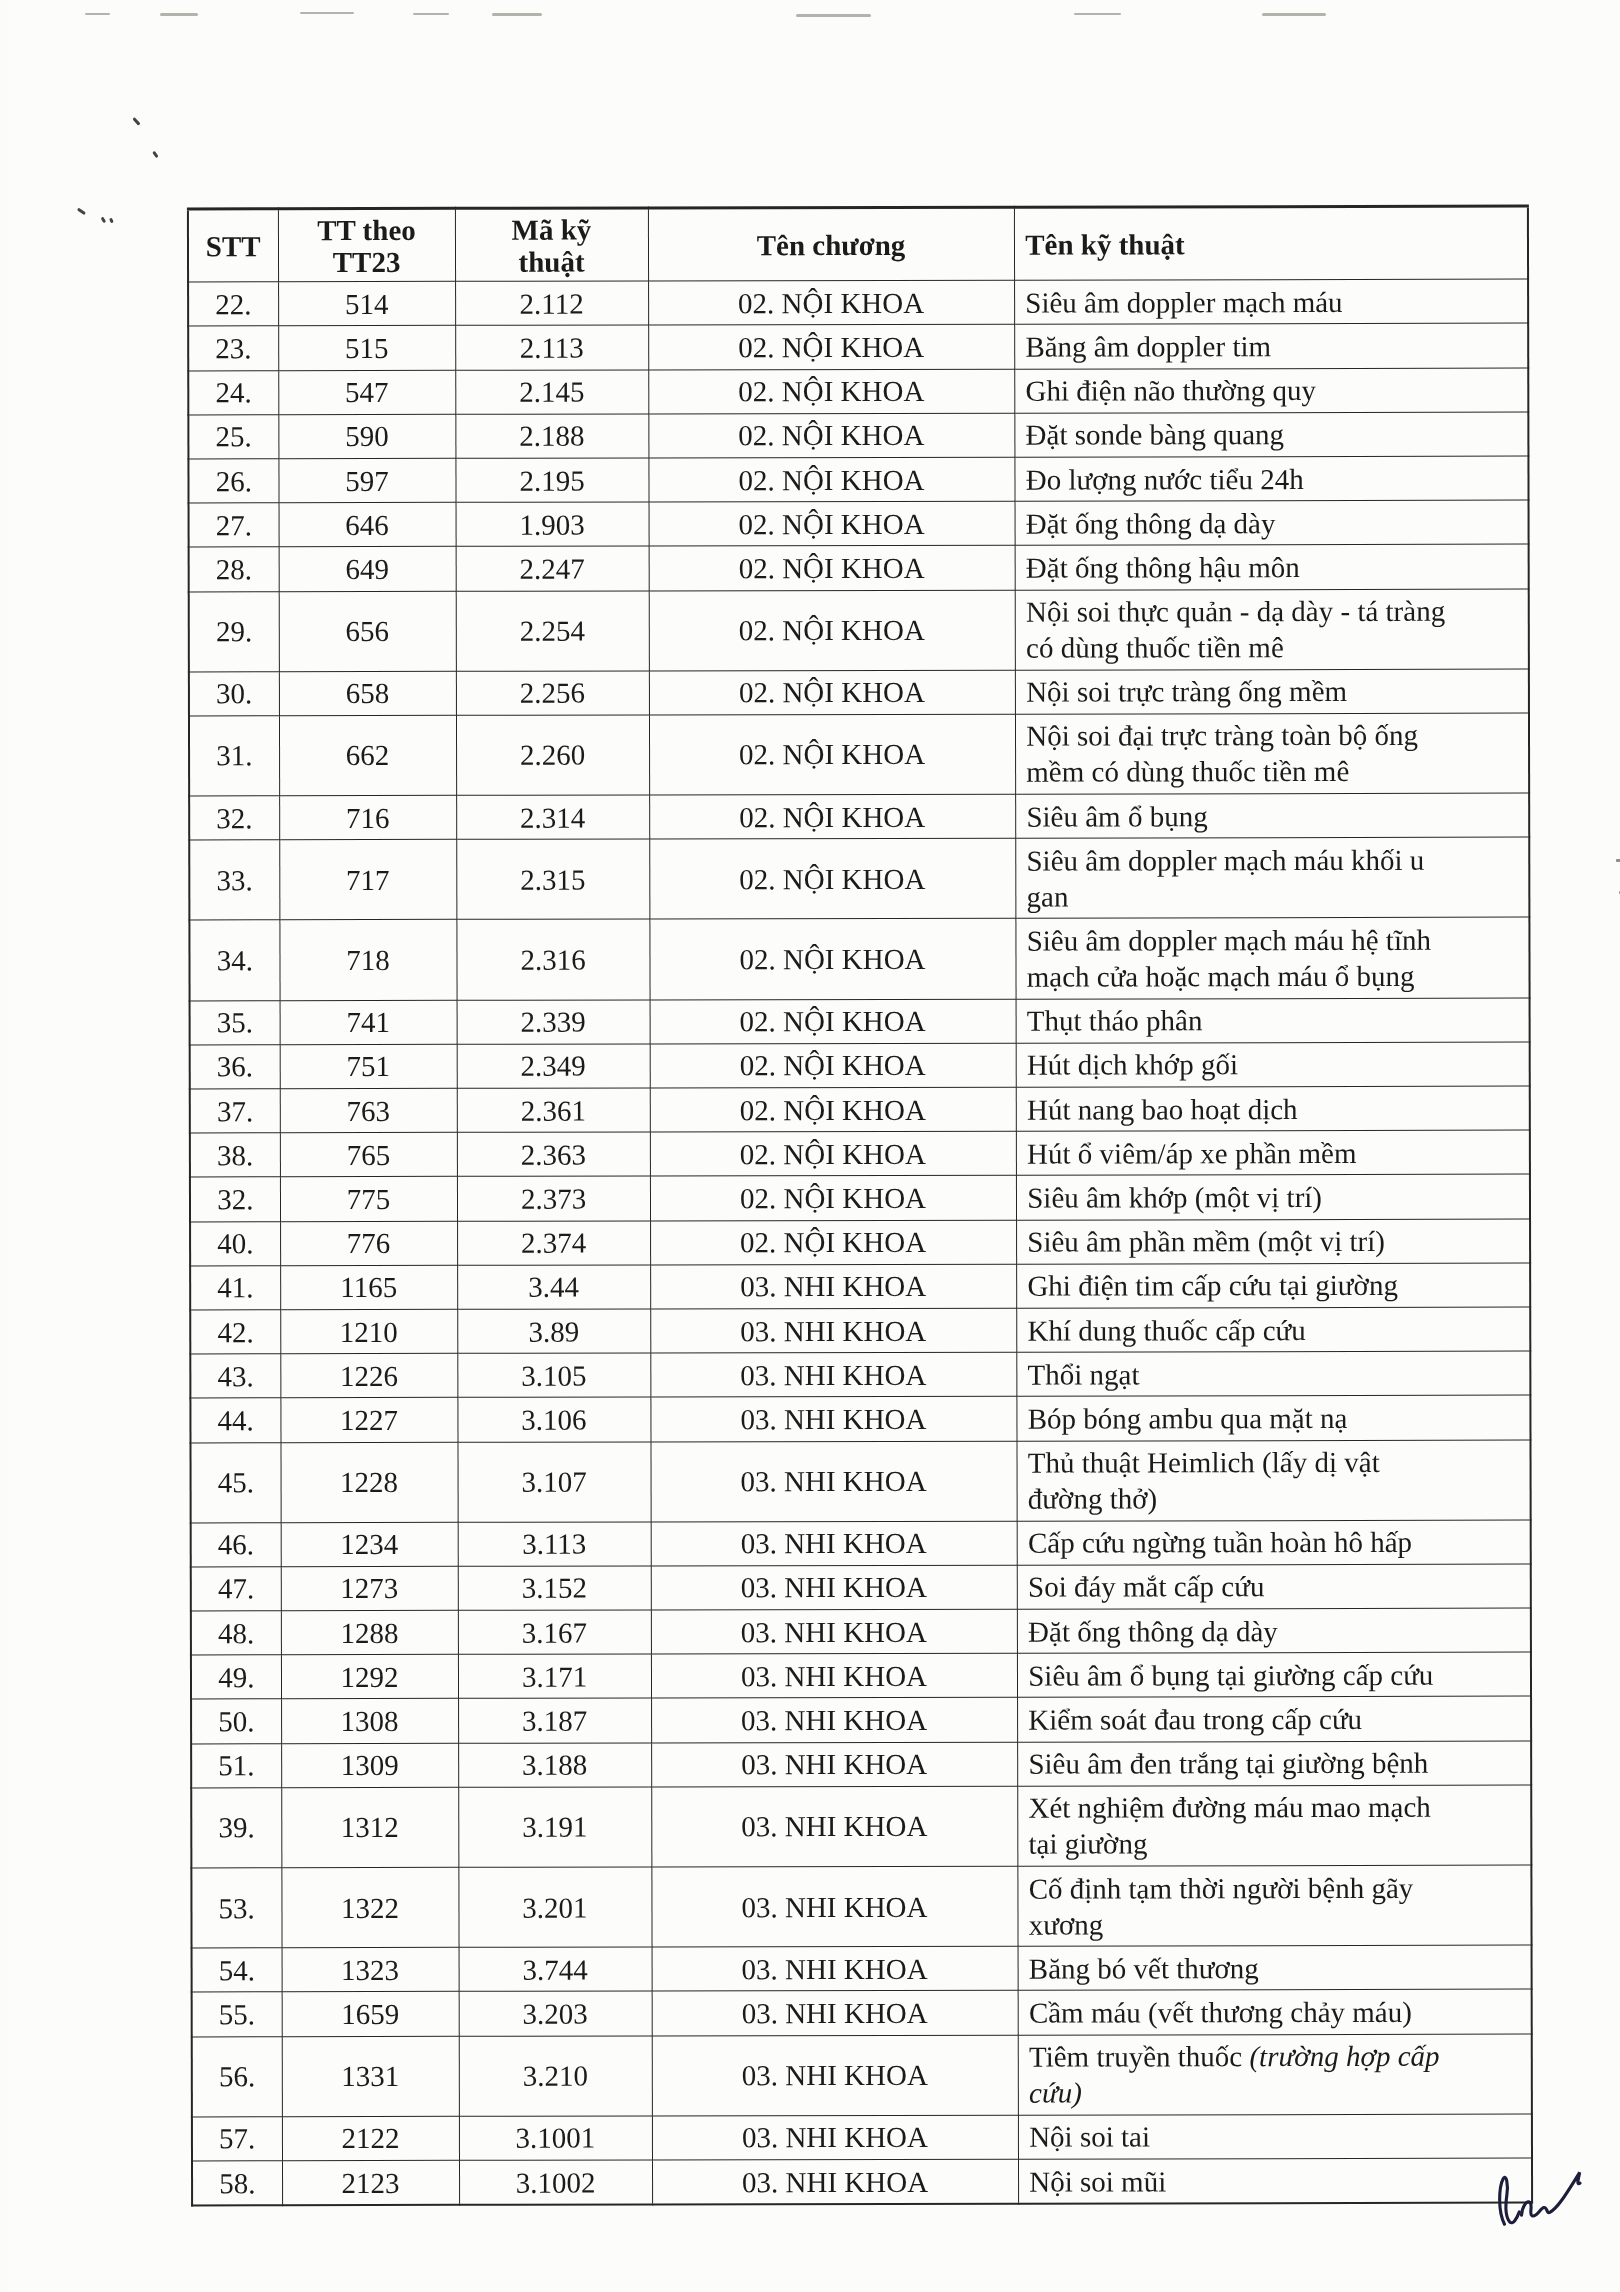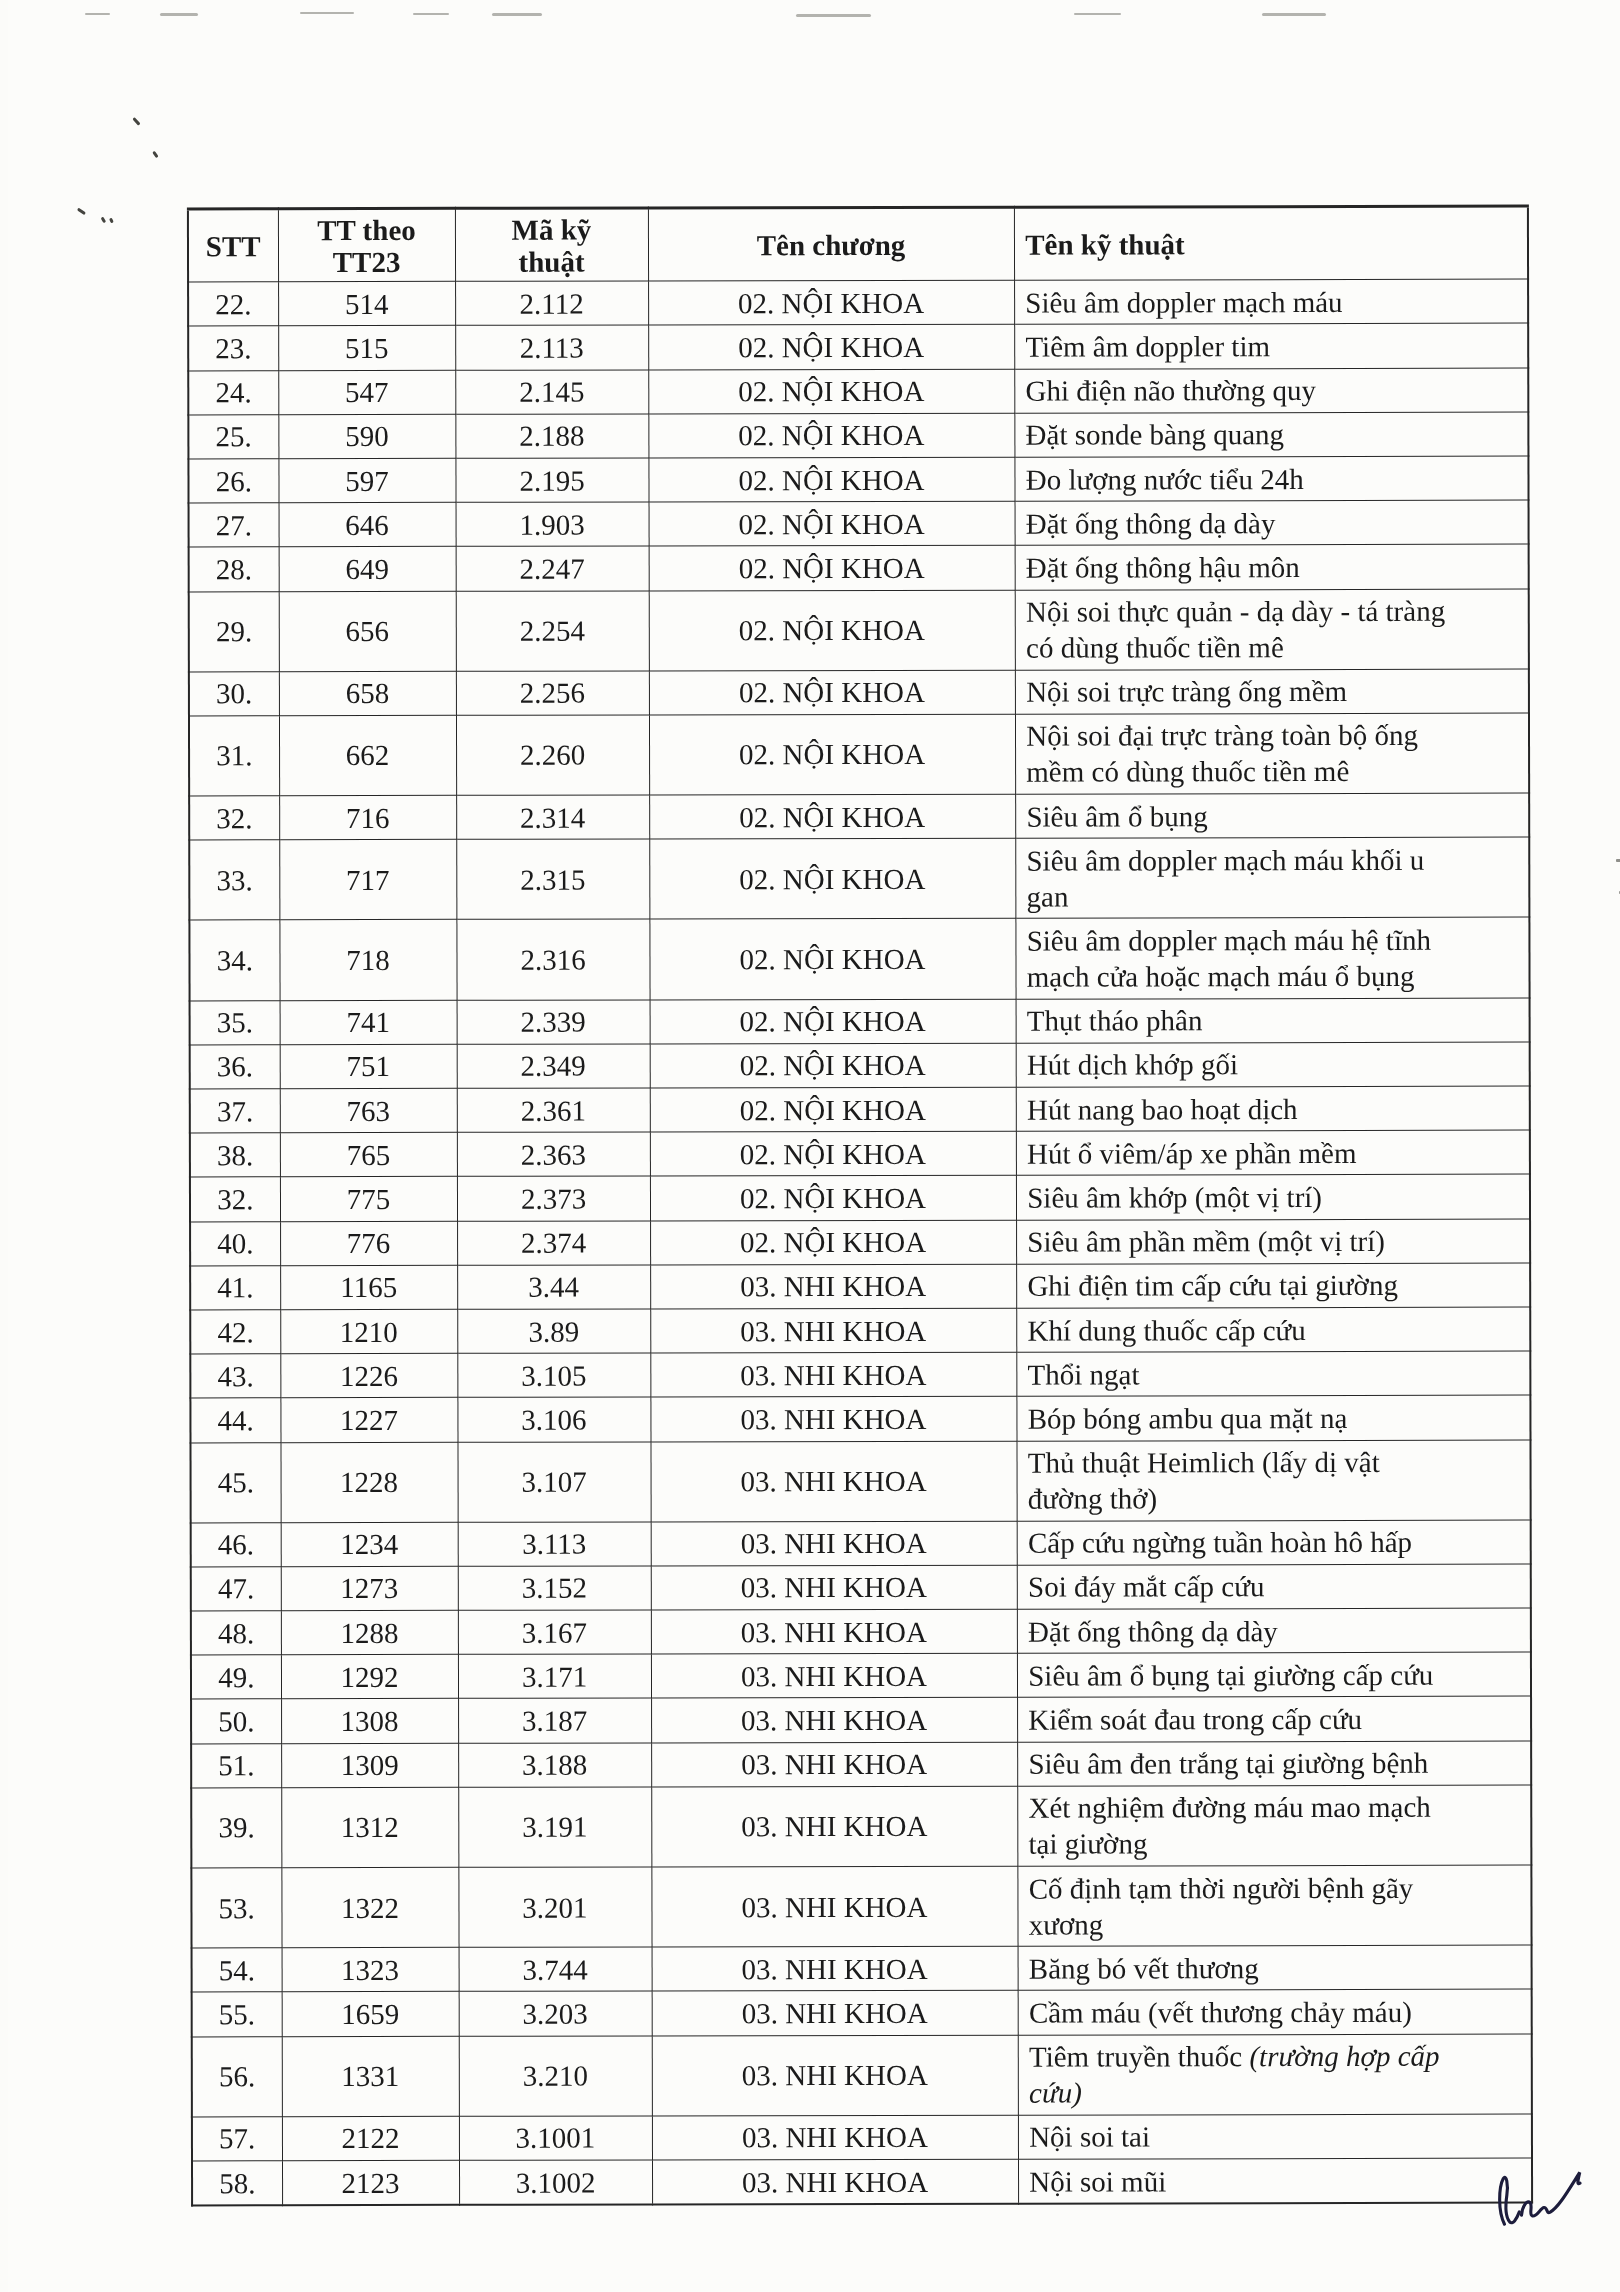--- a/index.html
+++ b/index.html
@@ -84,21 +84,21 @@
             <td class="col-tt">514</td>
             <td class="col-ma">2.112</td>
             <td class="col-chuong">02. NỘI KHOA</td>
             <td class="col-ten"><span>Siêu âm doppler mạch máu</span></td>
           </tr>
           <tr>
             <td class="col-stt">23.</td>
             <td class="col-tt">515</td>
             <td class="col-ma">2.113</td>
             <td class="col-chuong">02. NỘI KHOA</td>
-            <td class="col-ten"><span>Tiêm âm doppler tim</span></td>
+            <td class="col-ten"><span>Băng âm doppler tim</span></td>
           </tr>
           <tr>
             <td class="col-stt">24.</td>
             <td class="col-tt">547</td>
             <td class="col-ma">2.145</td>
             <td class="col-chuong">02. NỘI KHOA</td>
             <td class="col-ten"><span>Ghi điện não thường quy</span></td>
           </tr>
           <tr>
             <td class="col-stt">25.</td>

